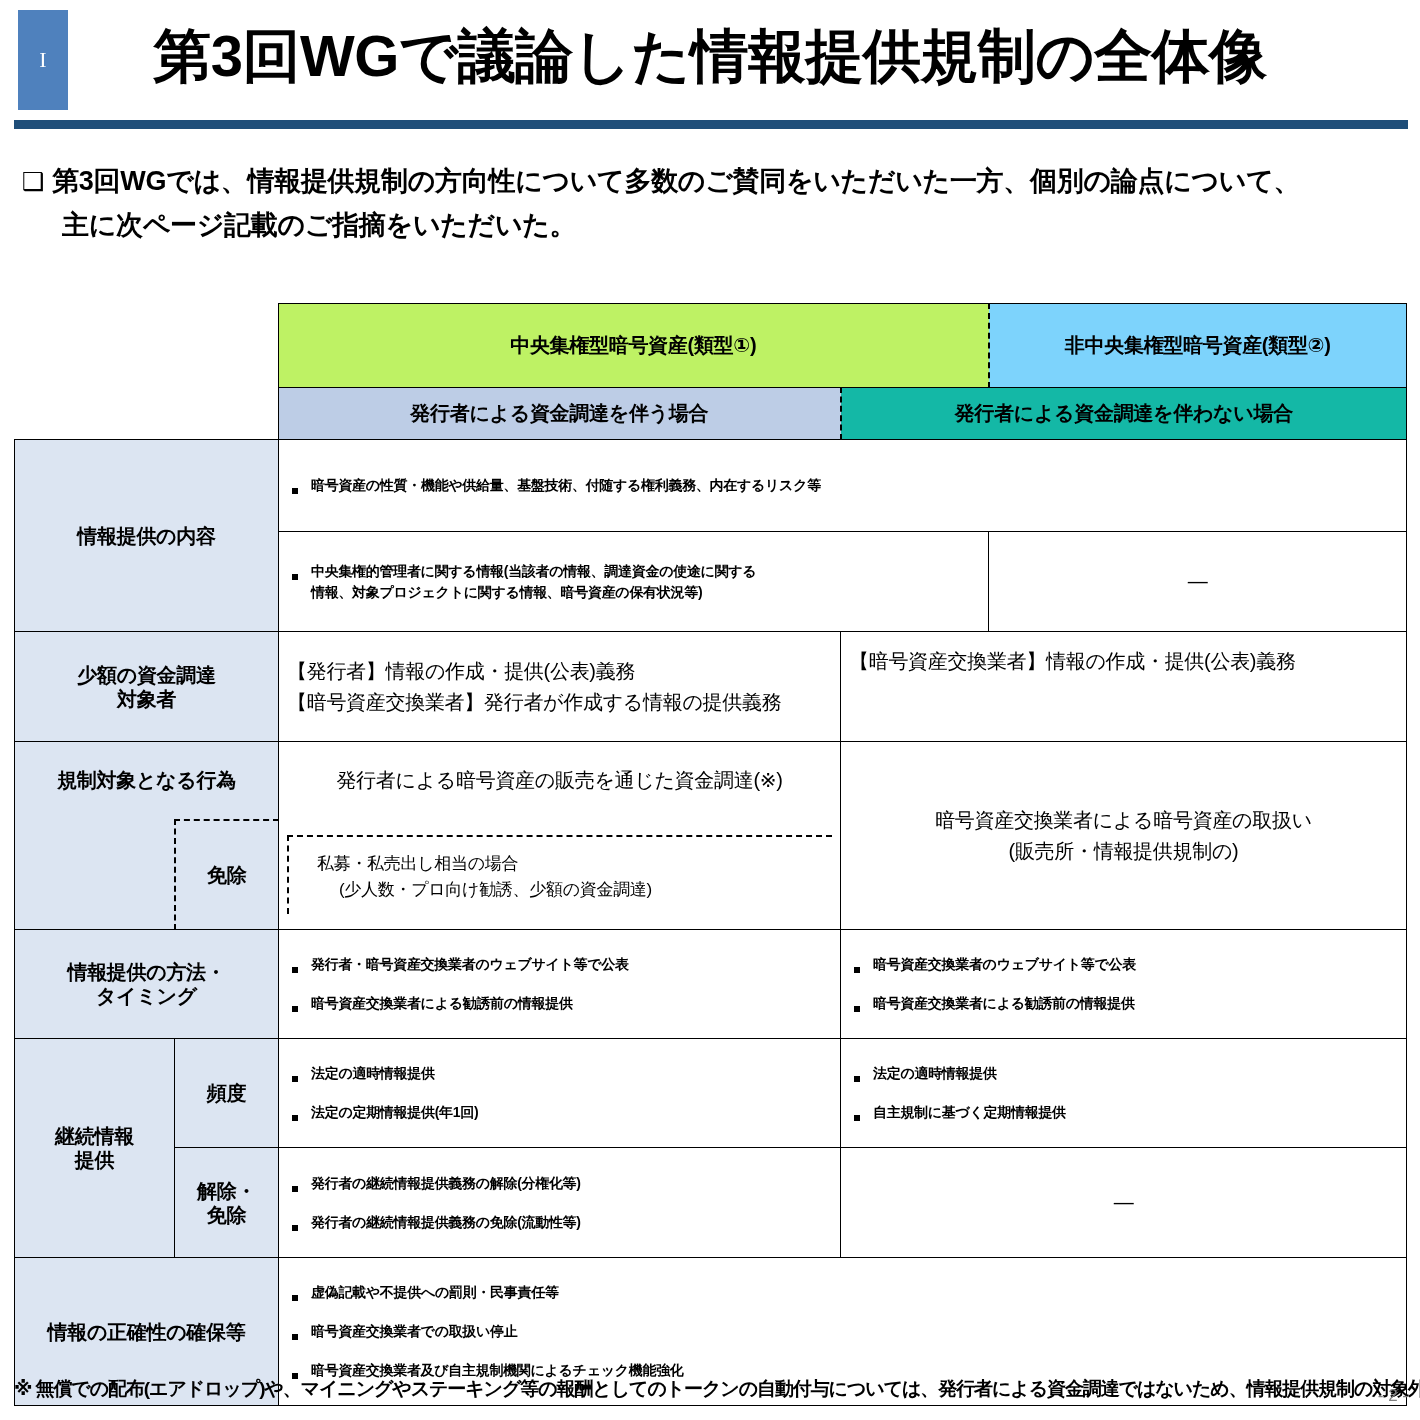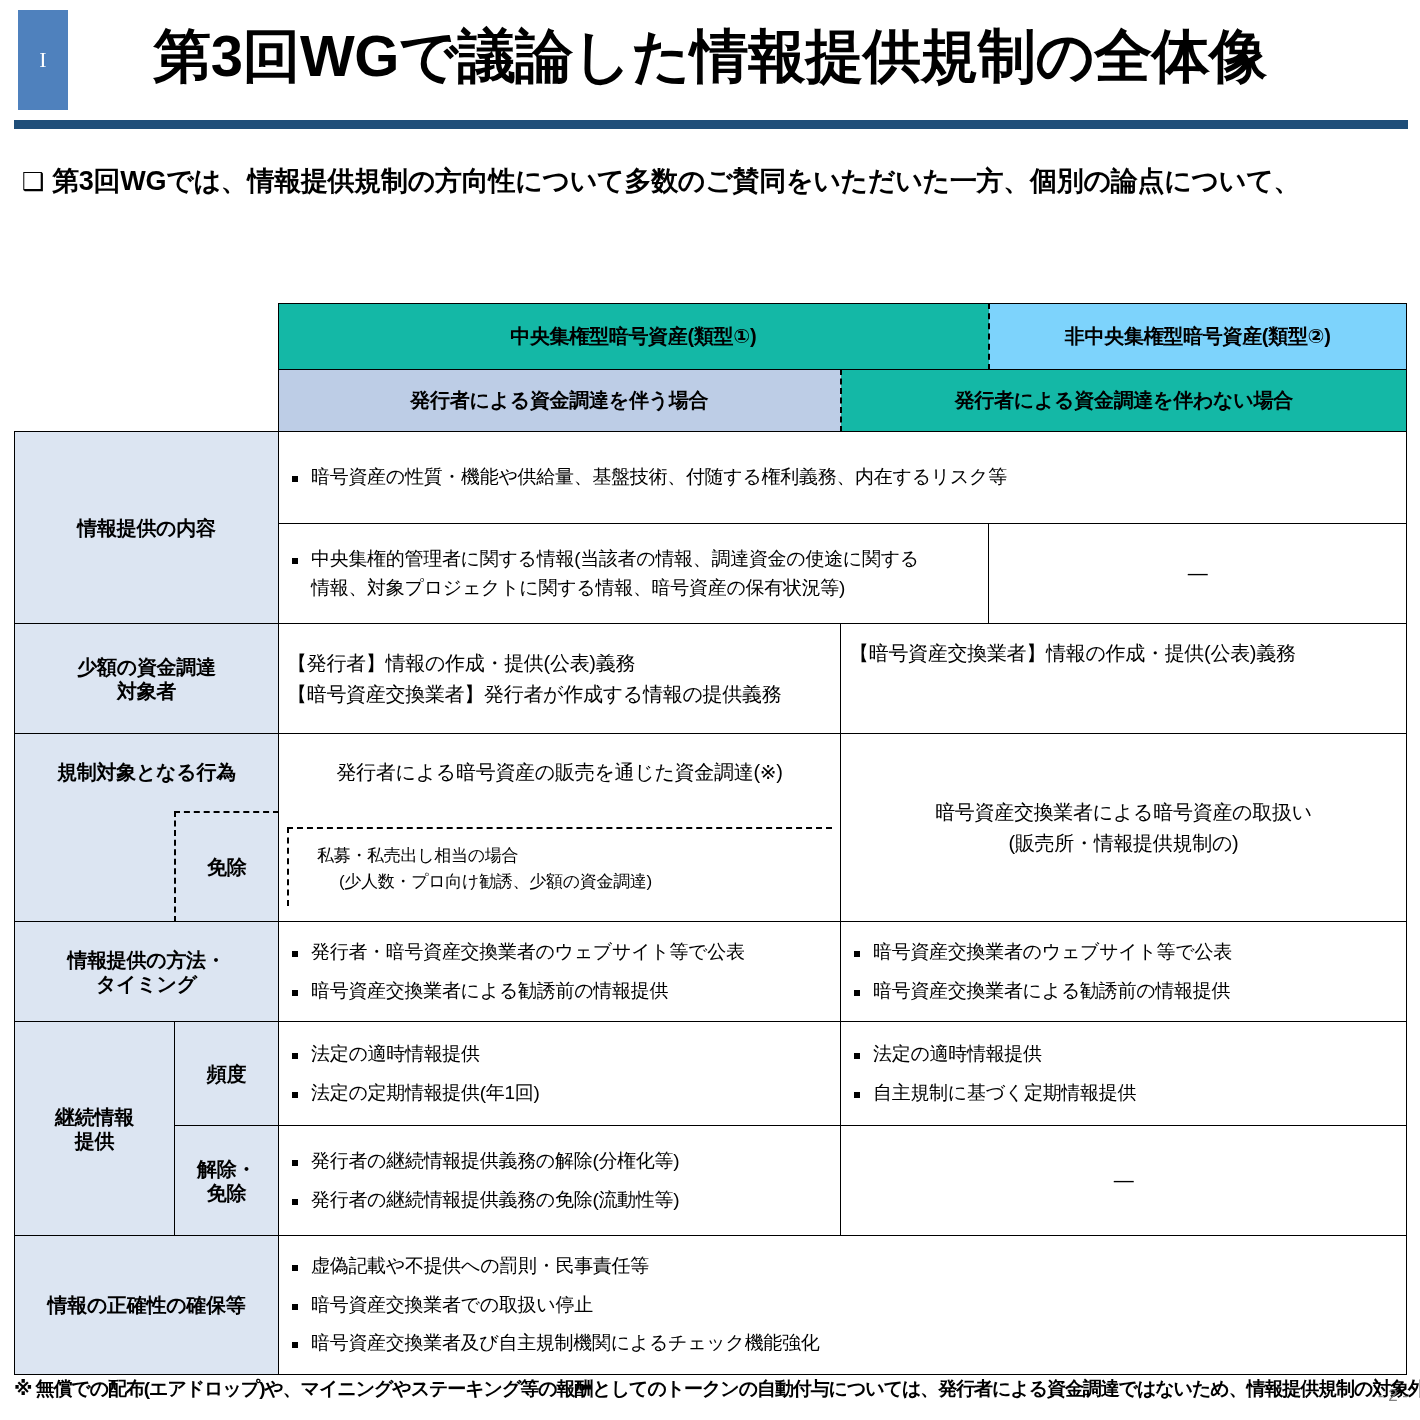--- a/index.html
+++ b/index.html
@@ -52,44 +52,44 @@
     table-layout: fixed;
   }
   .tbl td {
     border: 1.6px solid #000;
     vertical-align: middle;
     font-size: 20px;
     padding: 6px 8px;
     letter-spacing: -0.3px;
   }
   
-  .h1 { background: #14b8a6; text-align: center; font-weight: bold; font-size: 25px; height: 66px;
+  .h1 { background: #bef264; text-align: center; font-weight: bold; font-size: 25px; height: 84px;
         border-right: 2px dashed #000 !important; }
   .h1g { background: #7dd3fc; text-align: center; font-weight: bold; font-size: 25px; }
-  .h2 { background: #bdcde6; text-align: center; font-weight: bold; font-size: 25px; height: 62px;
+  .h2 { background: #bdcde6; text-align: center; font-weight: bold; font-size: 25px; height: 52px;
         border-right: 2px dashed #000 !important; }
   .h2g { background: #14b8a6; text-align: center; font-weight: bold; font-size: 25px; }
   .corner { border: none !important; background: transparent; }
   .corner-b { border: none !important; border-bottom: 1.6px solid #000 !important; background: transparent; }
 
   
   .rlab {
     background: #dce5f2; text-align: center; font-weight: bold;
     font-size: 25px; line-height: 1.2; letter-spacing: -0.5px;
   }
   .sublab {
     background: #dce5f2; text-align: center; font-weight: bold;
     font-size: 23px; line-height: 1.2;
   }
   .sublab-dash { border-left: 2px dashed #000 !important; border-top: 2px dashed #000 !important;
                  border-bottom: none !important; background: #dce5f2; }
 
   .cell { background: #ffffff; }
   .cell ul { list-style: none; }
-  .cell li { position: relative; padding-left: 24px; line-height: 1.5; font-size: 19px; margin: 10px 0; }
+  .cell li { position: relative; padding-left: 24px; line-height: 1.5; font-size: 14px; margin: 18px 0; font-weight: bold; }
   .cell li::before {
     content: ""; position: absolute; left: 5px; top: 13px;
     width: 6px; height: 6px; background: #000;
   }
   .ctr { text-align: center; }
   .dash { font-size: 26px; }
   .plain { font-size: 17px; line-height: 1.55; }
   .indent2 { padding-left: 22px; }
   .dashtop { border-top: 2px dashed #000 !important; }
   .dashleft { border-left: 2px dashed #000 !important; }
@@ -113,20 +113,21 @@
 <div class="slide">
 
   <div class="hdr">
     <div class="badge">I</div>
     <div class="slide-title">第3回WGで議論した情報提供規制の全体像</div>
     <div class="rule"></div>
   </div>
 
   <div class="lead">
     <span class="sq">❑</span><span>第3回WGでは、情報提供規制の方向性について多数のご賛同をいただいた一方、個別の論点について、</span>
+    <span class="l2">主に次ページ記載のご指摘をいただいた。</span>
   </div>
 
   <table class="tbl">
     <colgroup>
       <col style="width:160px">
       <col style="width:104px">
       <col style="width:562px">
       <col style="width:148px">
       <col style="width:418px">
     </colgroup>

